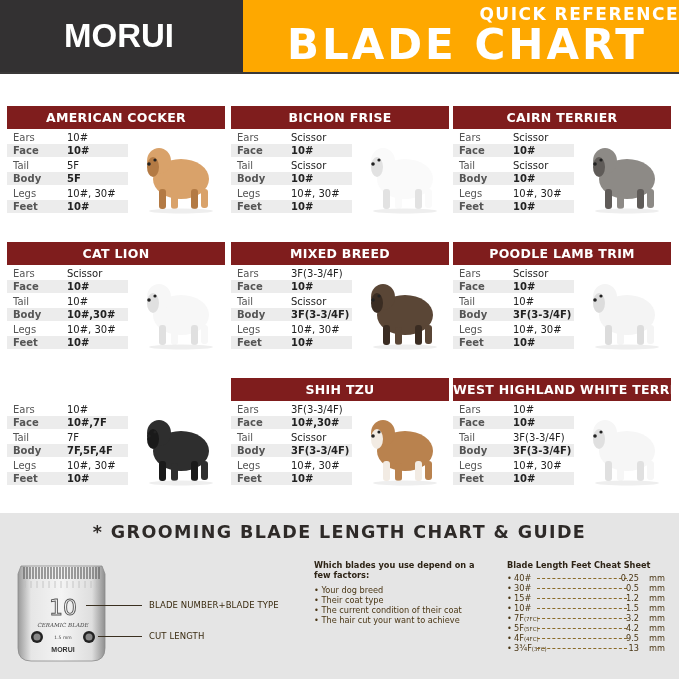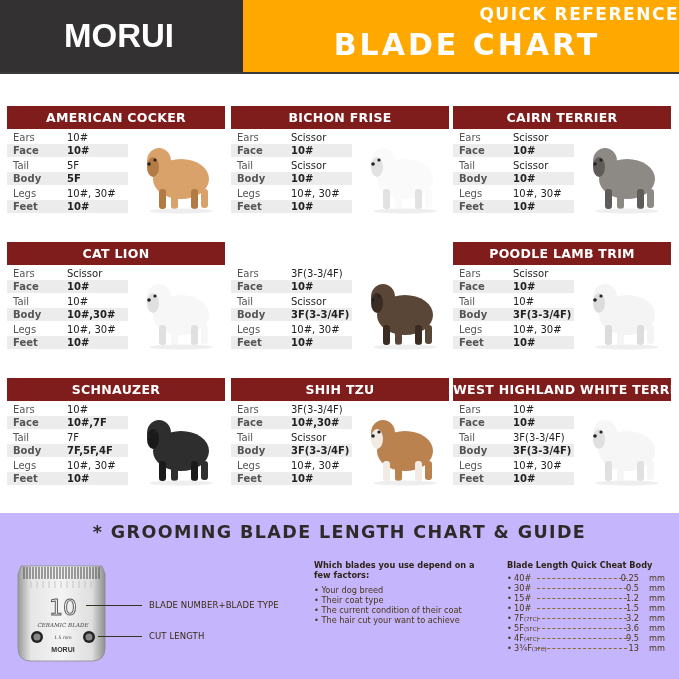--- a/index.html
+++ b/index.html
@@ -6,35 +6,35 @@
   html, body { width: 679px; height: 679px; overflow: hidden; background: #ffffff; }
   body { position: relative; font-family: "DejaVu Sans", sans-serif; }
 
   
   .banner { position: absolute; left: 0; top: 0; width: 679px; height: 72px; }
   .banner-left { position: absolute; left: 0; top: 0; width: 243px; height: 72px; background: #333132; }
   .banner-right { position: absolute; left: 243px; top: 0; width: 436px; height: 72px; background: #FEA800; }
   .banner-bottom-line { position: absolute; left: 0; top: 72px; width: 679px; height: 2px; background: #3a3838; }
   .brand-logo { position: absolute; left: 64px; top: 17px; font-family: "Liberation Sans", sans-serif; font-weight: 700; color: #ffffff; font-size: 33px; letter-spacing: 0px; }
   .subtitle { position: absolute; left: 243px; width: 436px; top: 4px; text-align: right; font-family: "DejaVu Sans", sans-serif; font-weight: 700; color: #ffffff; font-size: 17px; letter-spacing: 1.5px; padding-left: 20px; }
-  .title { position: absolute; left: 243px; width: 436px; top: 20px; text-align: center; font-family: "DejaVu Sans", sans-serif; font-weight: 700; color: #ffffff; font-size: 30px; letter-spacing: 3px; line-height: 50px; padding-left: 12px; }
+  .title { position: absolute; left: 243px; width: 436px; top: 20px; text-align: center; font-family: "DejaVu Sans", sans-serif; font-weight: 700; color: #ffffff; font-size: 42px; letter-spacing: 3px; line-height: 50px; padding-left: 12px; }
 
   
   .card { position: absolute; width: 218px; height: 110px; }
   .card-header { position: absolute; left: 0; top: 0; width: 218px; height: 23px; background: #7f1d1d; color: #ffffff; font-weight: 700; font-size: 12.5px; text-align: center; line-height: 23px; letter-spacing: 0.3px; white-space: nowrap; }
   .rows { position: absolute; left: 0; top: 25px; width: 121px; }
   .row { position: relative; height: 13px; font-size: 10px; line-height: 13px; color: #222; }
   .row.gap { margin-top: 2px; }
   .row.stripe { background: #ececec; font-weight: bold; }
   .row .lbl { position: absolute; left: 6px; color: #555; font-size: 10px; }
   .row .val { position: absolute; left: 60px; color: #222; font-size: 10px; }
   .pet-photo { position: absolute; left: 128px; top: 27px; width: 88px; height: 82px; }
 
   
-  .guide { position: absolute; left: 0; top: 513px; width: 679px; height: 166px; background: #c4b5fd; }
+  .guide { position: absolute; left: 0; top: 513px; width: 679px; height: 166px; background: #e5e5e5; }
   .guide-title { position: absolute; left: 0; width: 679px; top: 9px; text-align: center; font-weight: 700; font-size: 17.5px; color: #2e2a28; letter-spacing: 1.4px; }
 
   .blade { position: absolute; left: 15px; top: 51px; width: 93px; height: 99px; }
   .callout-line { position: absolute; height: 1px; background: #3a3020; }
   .callout-text { position: absolute; font-size: 8.5px; color: #3a2b10; font-weight: 400; letter-spacing: 0.1px; }
 
   .factors { position: absolute; left: 314px; top: 47px; width: 170px; color: #3a2b10; }
   .factors-head { font-weight: 700; font-size: 8.2px; line-height: 10px; color: #2e2416; }
   .factors-list { margin-top: 5px; font-size: 8.2px; line-height: 10px; color: #4a3614; list-style: none; }
   .factors-list li::before { content: "\2022\00a0"; }
@@ -222,20 +222,21 @@
         <rect x="24" y="56" width="7" height="20" rx="3" fill="#e0e0e0"></rect>
         <rect x="36" y="58" width="7" height="18" rx="3" fill="#f7f7f7"></rect>
         <rect x="56" y="56" width="7" height="20" rx="3" fill="#e0e0e0"></rect>
         <rect x="66" y="56" width="7" height="19" rx="3" fill="#f7f7f7"></rect>
         <circle cx="20" cy="27" r="1.6" fill="#222"></circle>
         <circle cx="14" cy="31" r="1.8" fill="#222"></circle>
         <ellipse cx="46" cy="78" rx="32" ry="2.5" fill="#eeeeee"></ellipse>
       </svg>
     </div>
     <div class="card" style="left: 231px; top: 242px;">
+      <div class="card-header">MIXED BREED</div>
       <div class="rows">
         <div class="row  ">
           <span class="lbl">Ears</span>
           <span class="val">3F(3-3/4F)</span>
         </div>
         <div class="row stripe ">
           <span class="lbl">Face</span>
           <span class="val">10#</span>
         </div>
         <div class="row  gap">
@@ -303,21 +304,20 @@
         <rect x="24" y="56" width="7" height="20" rx="3" fill="#dcdcdc"></rect>
         <rect x="36" y="58" width="7" height="18" rx="3" fill="#f4f4f4"></rect>
         <rect x="56" y="56" width="7" height="20" rx="3" fill="#dcdcdc"></rect>
         <rect x="66" y="56" width="7" height="19" rx="3" fill="#f4f4f4"></rect>
         <circle cx="20" cy="27" r="1.6" fill="#222"></circle>
         <circle cx="14" cy="31" r="1.8" fill="#222"></circle>
         <ellipse cx="46" cy="78" rx="32" ry="2.5" fill="#eeeeee"></ellipse>
       </svg>
     </div>
     <div class="card" style="left: 7px; top: 378px;">
-      <div class="card-header">SCHNAUZER</div>
       <div class="rows">
         <div class="row  ">
           <span class="lbl">Ears</span>
           <span class="val">10#</span>
         </div>
         <div class="row stripe ">
           <span class="lbl">Face</span>
           <span class="val">10#,7F</span>
         </div>
         <div class="row  gap">
@@ -510,21 +510,21 @@
     <div class="factors-head">Which blades you use depend on a few factors:</div>
     <ul class="factors-list">
       <li>Your dog breed</li>
       <li>Their coat type</li>
       <li>The current condition of their coat</li>
       <li>The hair cut your want to achieve</li>
     </ul>
   </div>
 
   <div class="cheat">
-    <div class="cheat-head">Blade Length Quick Cheat Body</div>
+    <div class="cheat-head">Blade Length Feet Cheat Sheet</div>
     <ul class="cheat-list" id="cheat-list">
         <li class="cheat-row">
       <span class="bul">•</span>
       <span class="blade-no"><span>40#</span><small></small></span>
       <span class="dash"></span>
       <span class="mm-val">0.25</span>
       <span class="unit">mm</span>
         </li>
         <li class="cheat-row">
       <span class="bul">•</span>
@@ -551,21 +551,21 @@
       <span class="bul">•</span>
       <span class="blade-no"><span>7F</span><small>(7FC)</small></span>
       <span class="dash"></span>
       <span class="mm-val">3.2</span>
       <span class="unit">mm</span>
         </li>
         <li class="cheat-row">
       <span class="bul">•</span>
       <span class="blade-no"><span>5F</span><small>(5FC)</small></span>
       <span class="dash"></span>
-      <span class="mm-val">3.6</span>
+      <span class="mm-val">4.2</span>
       <span class="unit">mm</span>
         </li>
         <li class="cheat-row">
       <span class="bul">•</span>
       <span class="blade-no"><span>4F</span><small>(4FC)</small></span>
       <span class="dash"></span>
       <span class="mm-val">9.5</span>
       <span class="unit">mm</span>
         </li>
         <li class="cheat-row">

